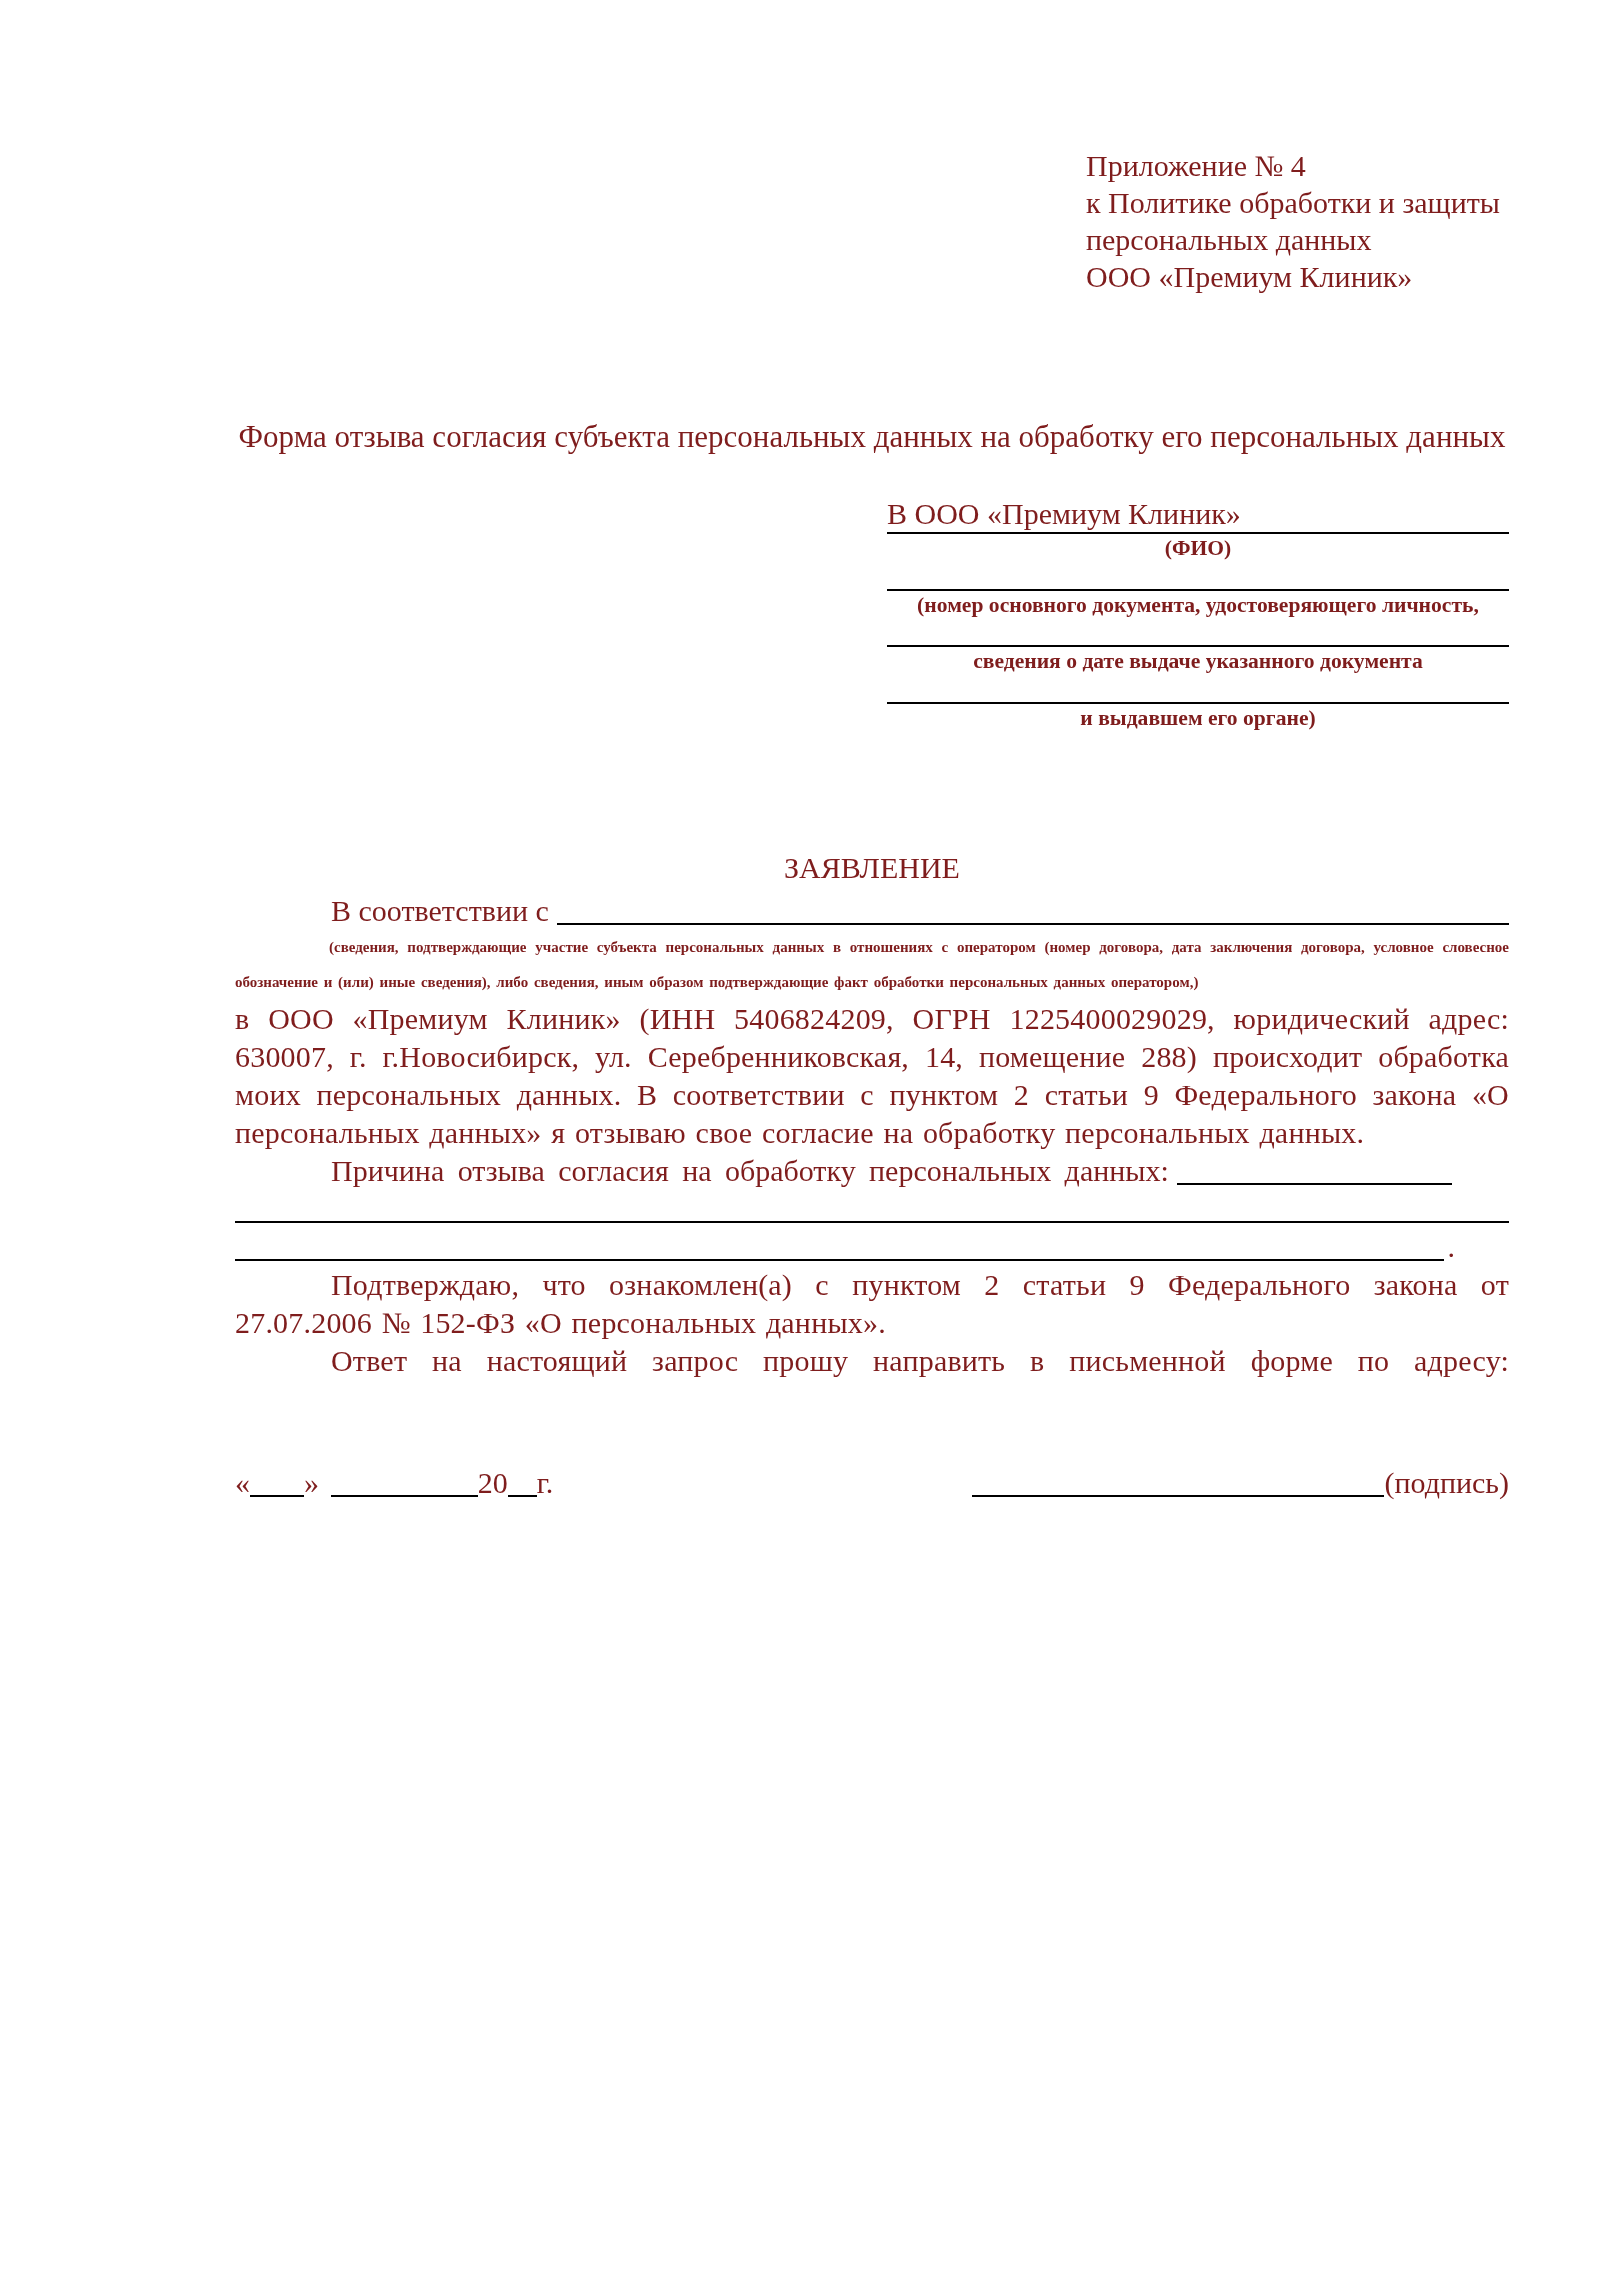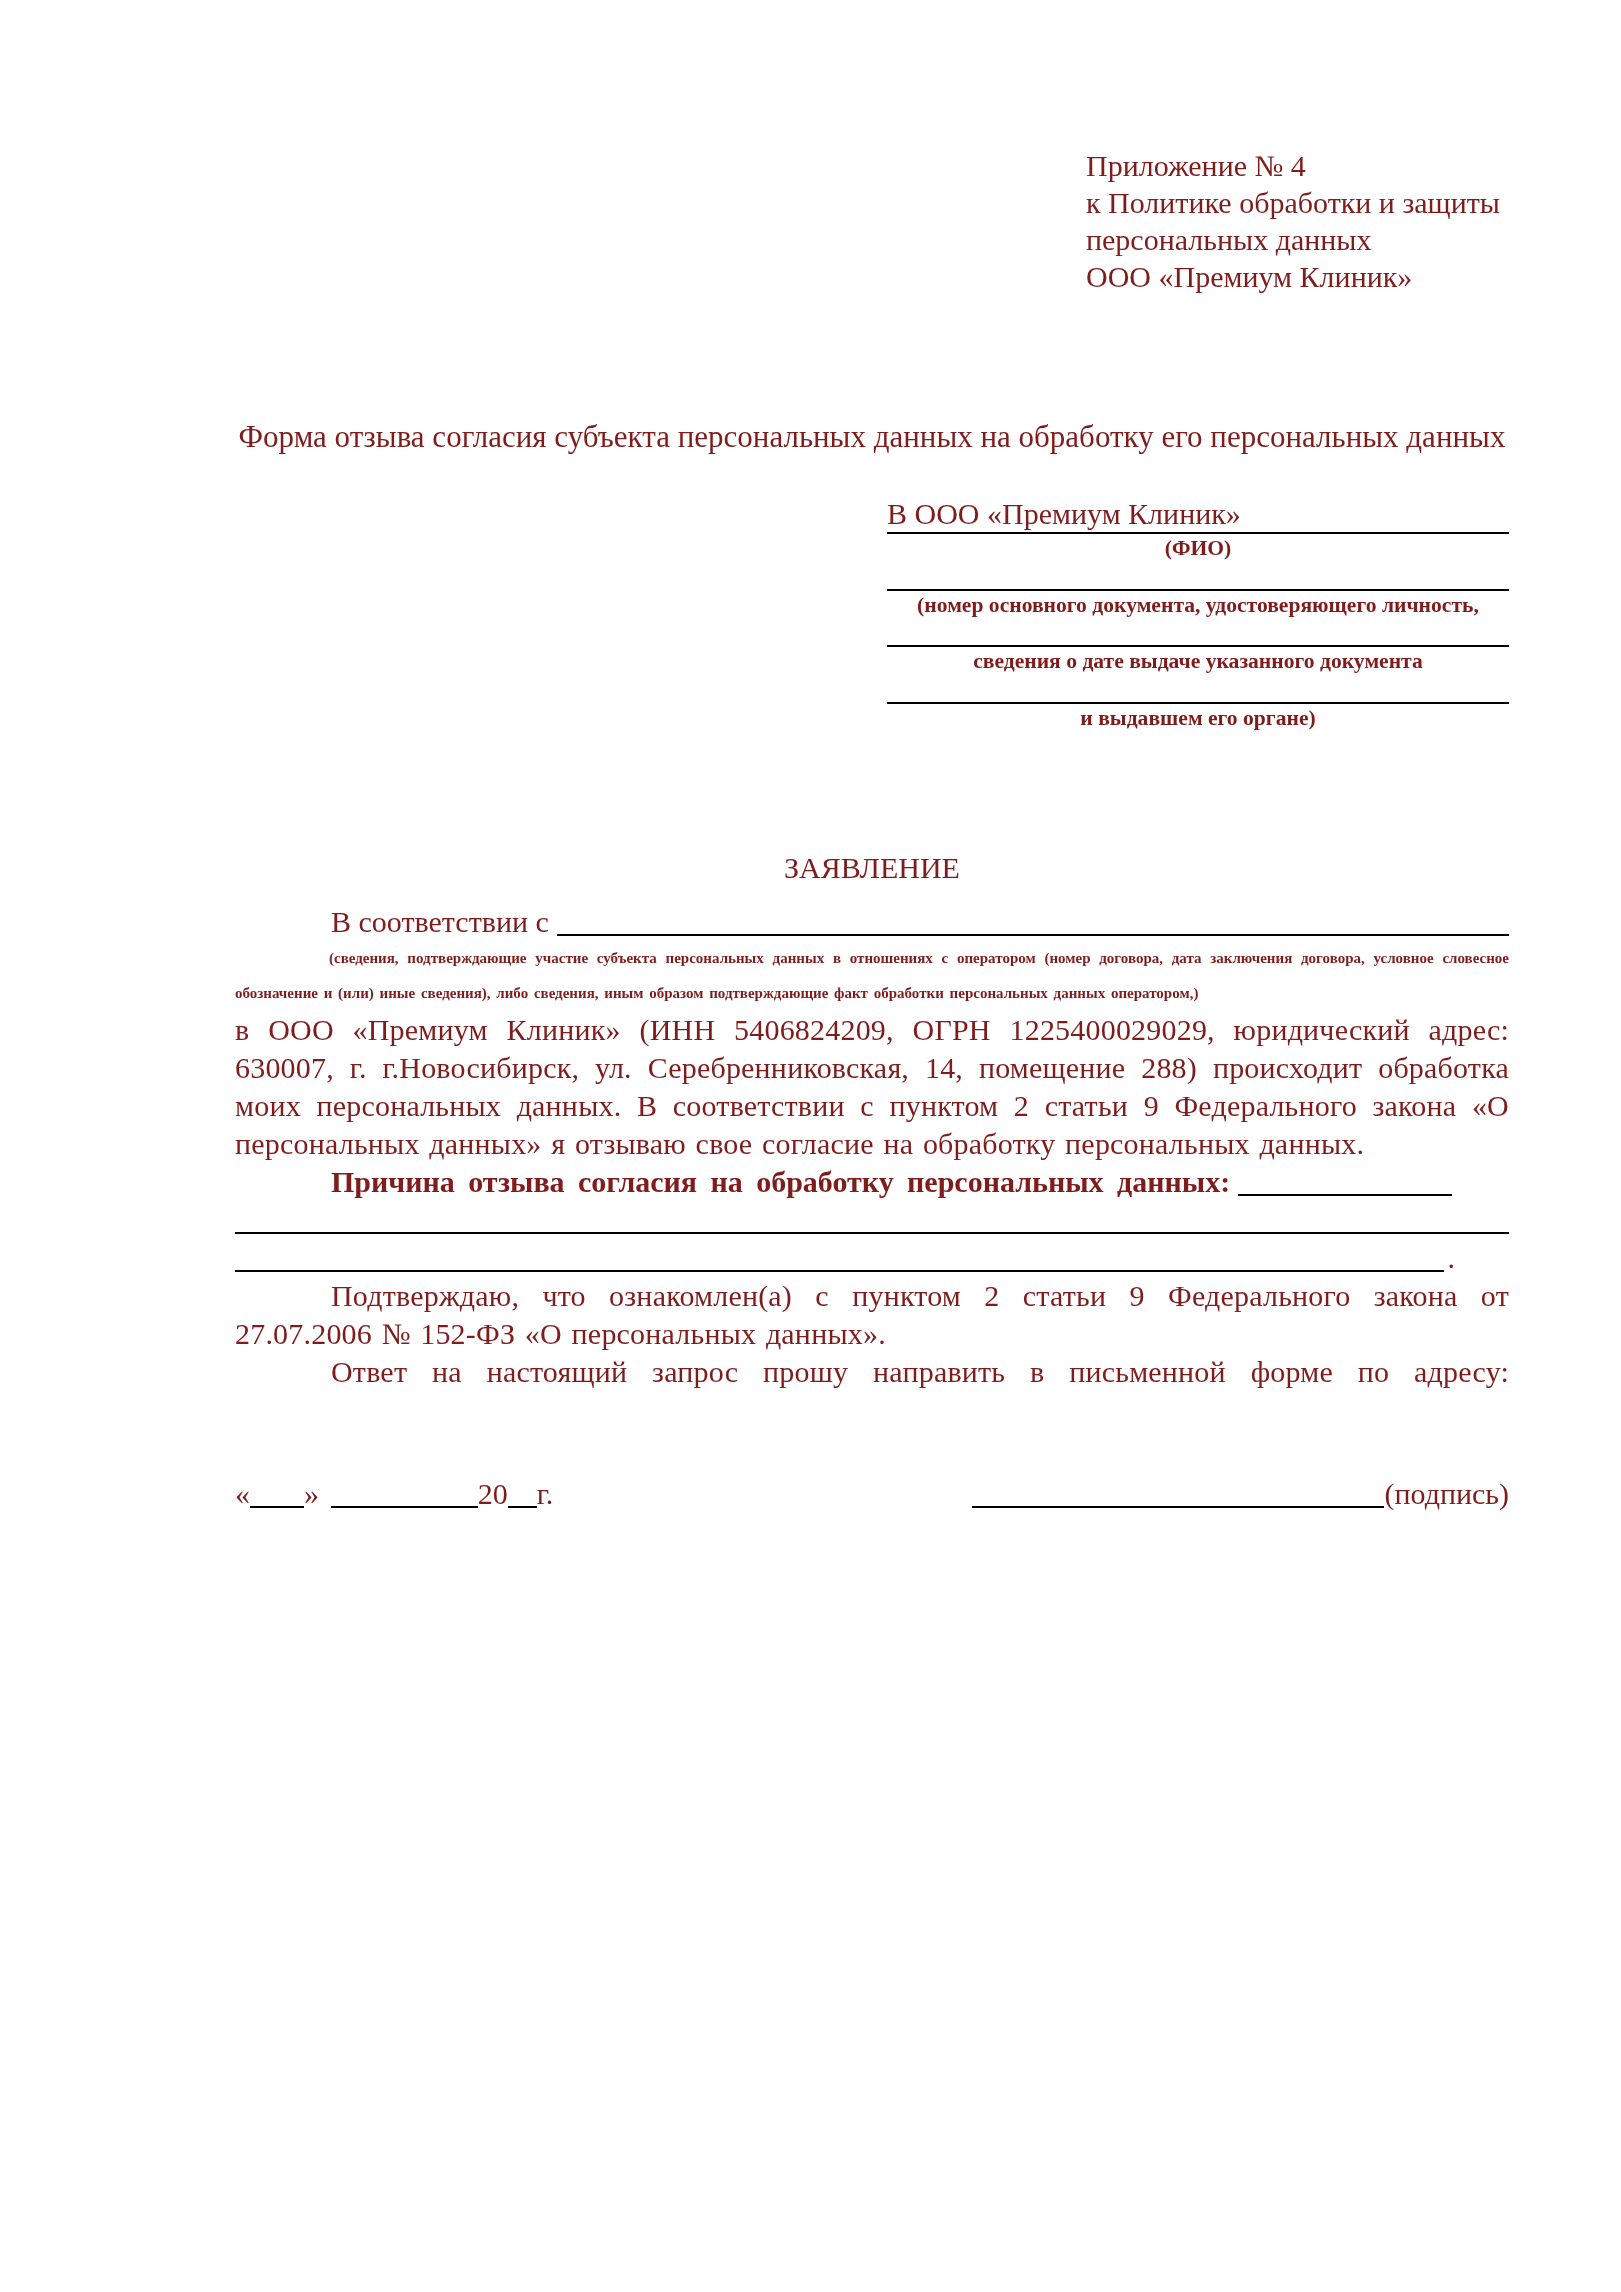--- a/index.html
+++ b/index.html
@@ -62,21 +62,21 @@
   .row {
     display: flex;
     align-items: flex-end;
   }
   .row .fill {
     flex: 1;
     border-bottom: 2.9px solid #000;
     margin-bottom: 4.9px;
     margin-left: 7.8px;
   }
-  .accordance { margin-top: 16px; padding-left: 96px; }
+  .accordance { margin-top: 5px; padding-left: 96px; }
 
   .footnote {
     font-size: 15px;
     line-height: 35px;
     text-align: justify;
     text-indent: 94px;
     word-spacing: 2px;
     font-weight: bold;
   }
 
@@ -84,21 +84,20 @@
     text-align: justify;
     word-spacing: 2px;
     letter-spacing: 0.2px;
   }
   .para.indent { text-indent: 96px; }
 
   .reason {
     padding-left: 96px;
     padding-right: 57px;
     word-spacing: 5.9px;
-    font-weight: bold;
   }
 
   .blank-row {
     display: flex;
     align-items: flex-end;
     height: 38px;
   }
   .blank-row .fill {
     flex: 1;
     border-bottom: 2.9px solid #000;

